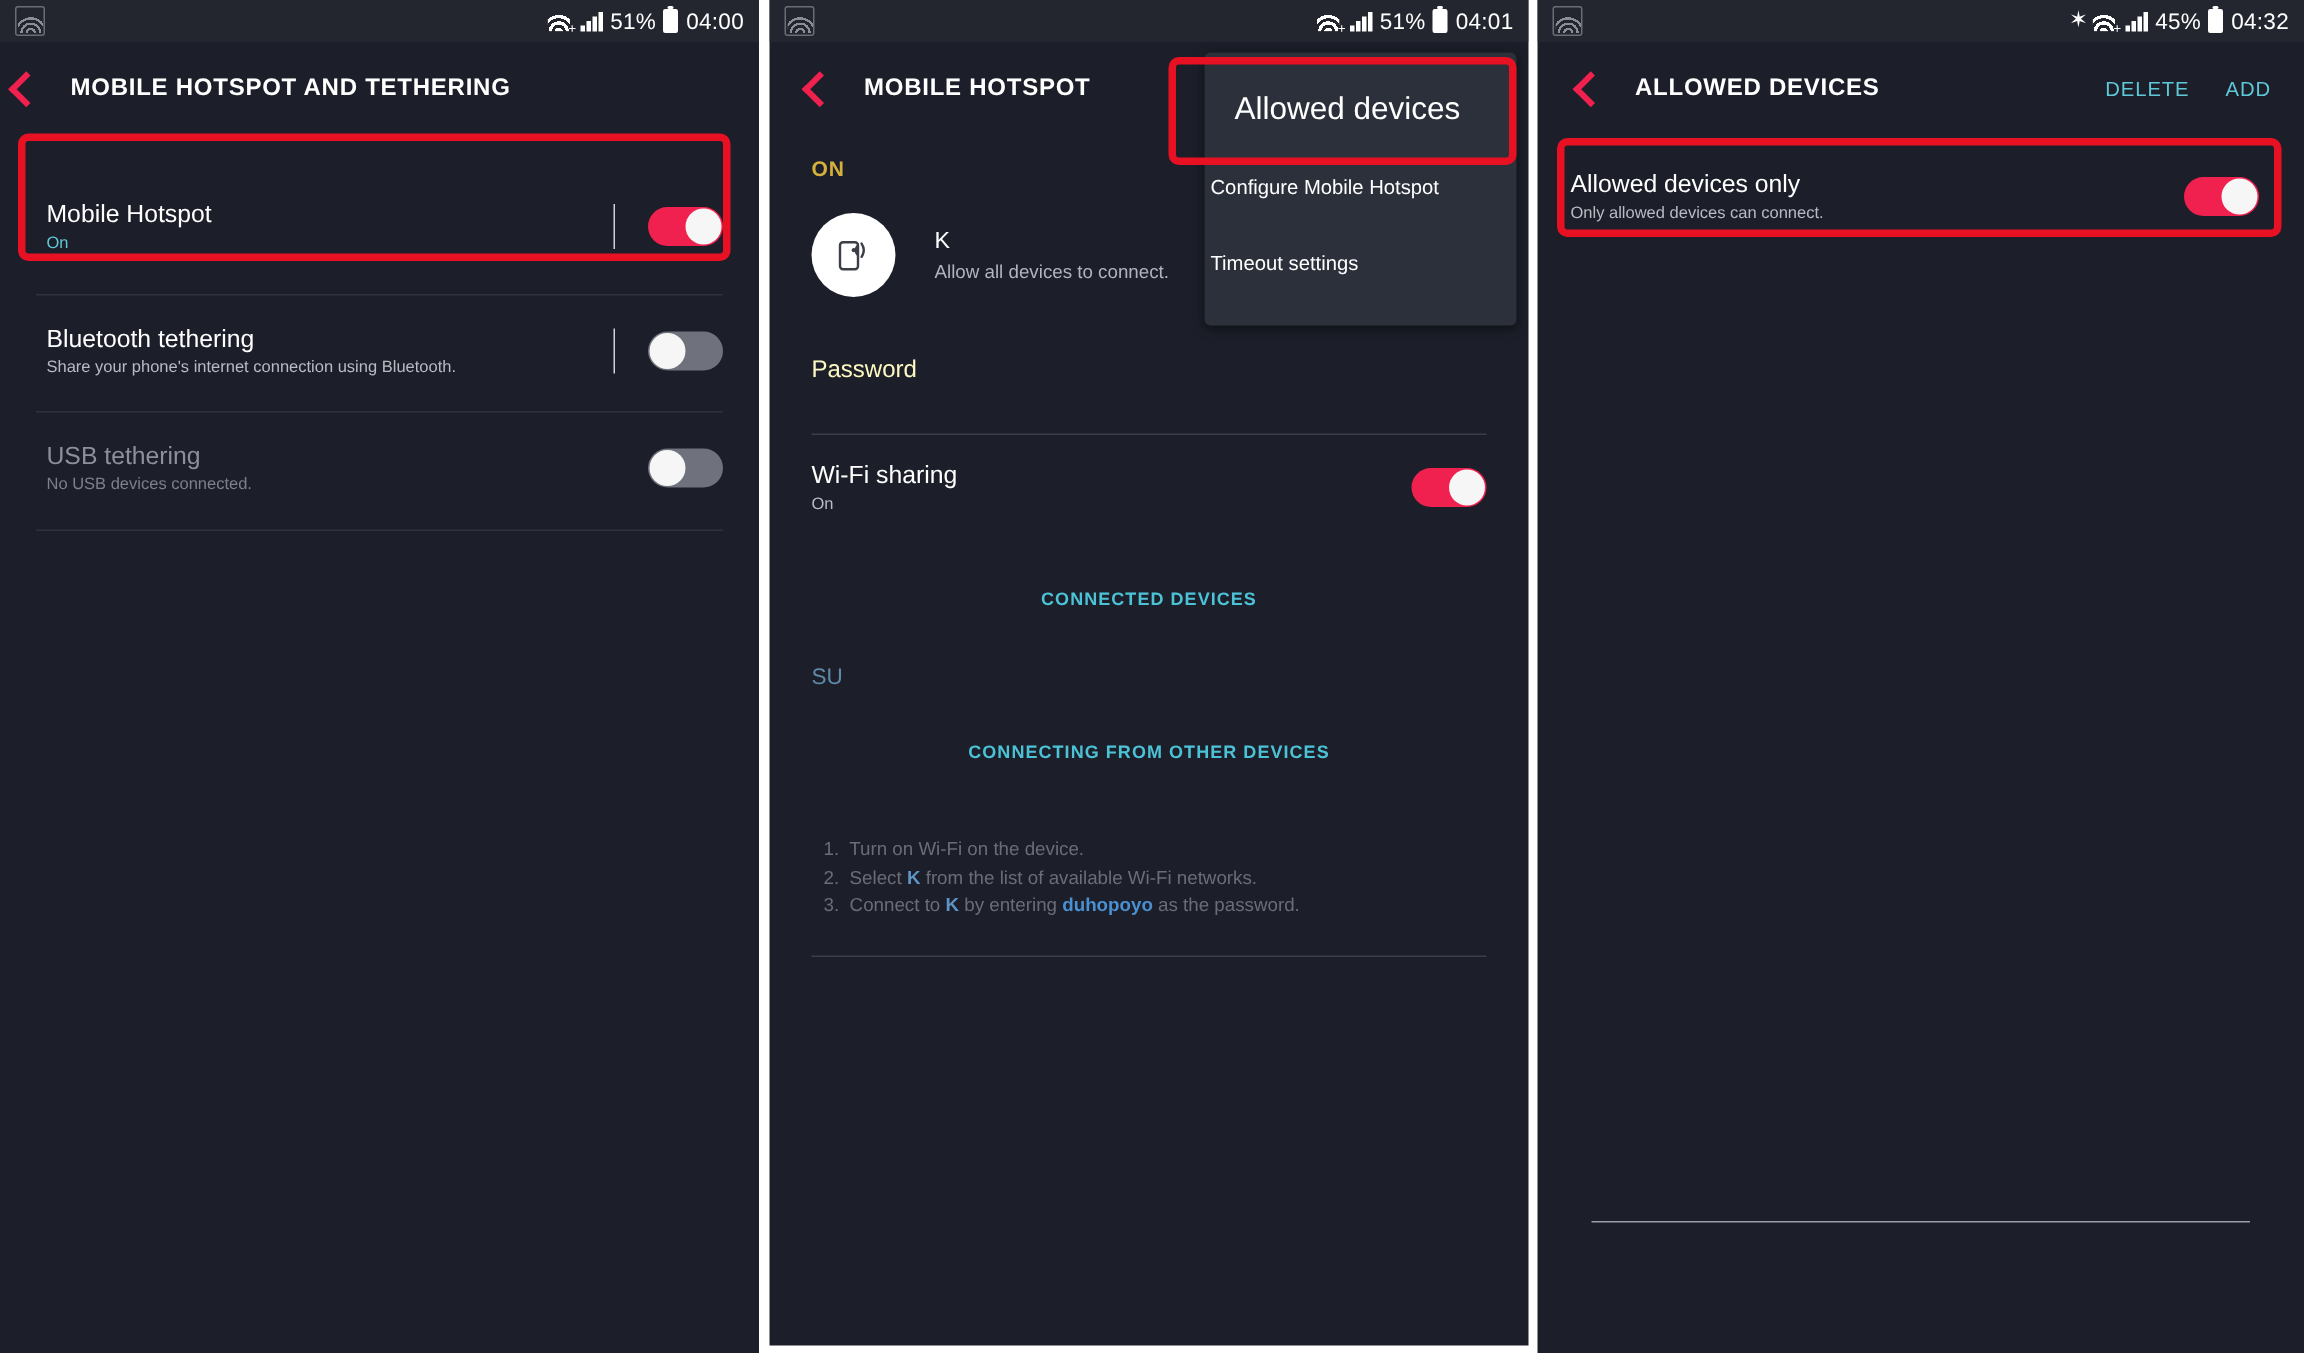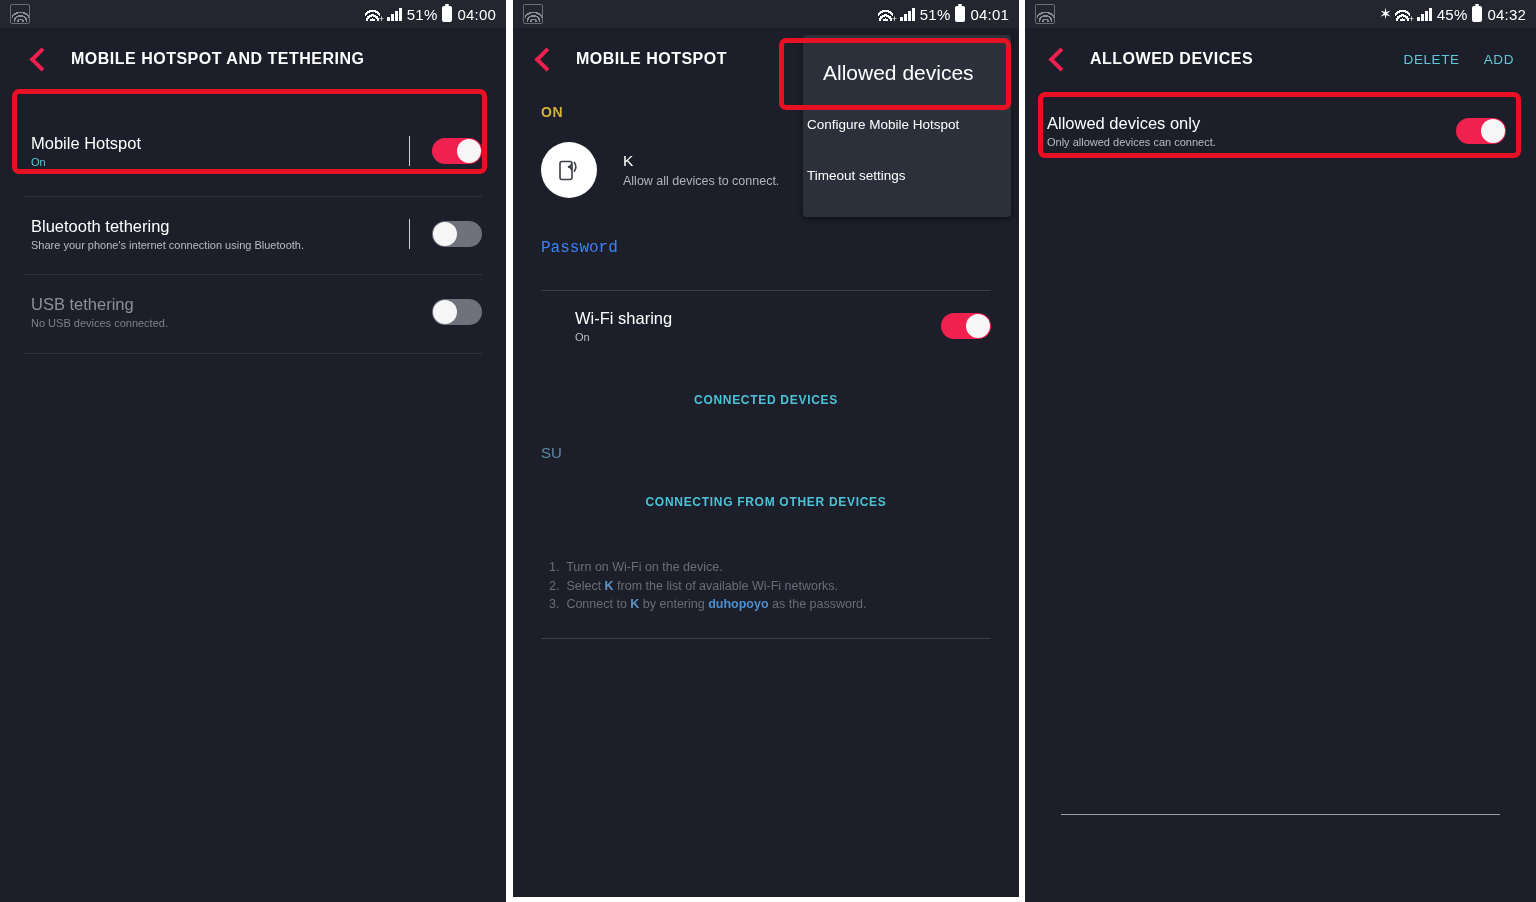--- a/index.html
+++ b/index.html
@@ -91,21 +91,21 @@
   .ic-batt::before {
     content:""; position:absolute; top:-3.5px; left:2px;
     width:4px; height:2.5px; background:#ffffff; border-radius:1px;
   }
 
   
   .actionbar {
     display: flex;
     align-items: center;
     height: 62px;
-    padding-left: 28px;
+    padding-left: 4px;
   }
   .back-chevron {
     width: 22px; height: 22px;
     position: relative;
     flex: 0 0 auto;
     cursor: pointer;
   }
   .back-chevron::before {
     content:"";
     position: absolute; left: 5px; top: 3px;
@@ -203,21 +203,21 @@
     width: 56px; height: 56px; border-radius: 50%;
     background: #ffffff;
     display:flex; align-items:center; justify-content:center;
     flex: 0 0 auto;
   }
   .hotspot-texts { margin-left: 26px; display:flex; flex-direction:column; gap:4px; }
   .hs-name { color:#ffffff; font-size: 15.5px; }
   .hs-sub  { color:#b1b4bd; font-size: 12.5px; }
 
   .pw-block { padding: 0 28px; margin-top: 40px; }
-  .pw-label { color:#3b82f6; font-size:16px;font-family:Liberation Mono, monospace; }
+  .pw-label { color:#fef9c3; font-size:16px; }
   .p2-div { height:1px; background:#3a3e49; margin: 33px 28px 0 28px; }
 
   .section-head {
     display: flex; align-items: center; gap: 11px;
     padding: 0 28px; margin-top: 32px; flex-direction: column;
   }
   .section-head .sh-text {
     color: #4cc2d6; font-size: 12px; font-weight: bold; letter-spacing: 0.7px;
     white-space: nowrap;
   }
@@ -384,21 +384,21 @@
         <span class="hs-sub">Allow all devices to connect.</span>
       </span>
     </div>
 
     <div class="pw-block">
       <span class="pw-label">Password</span>
     </div>
 
     <div class="p2-div"></div>
 
-    <div class="row" style="padding:0 28px; min-height:70px;margin-left:34px;">
+    <div class="row" style="padding:0 28px; min-height:70px;">
       <div class="row-texts">
         <span class="row-title">Wi-Fi sharing</span>
         <span class="row-sub">On</span>
       </div>
       <div class="row-right">
         <span class="toggle on">
             <span class="knob"></span>
           </span>
       </div>
     </div>

